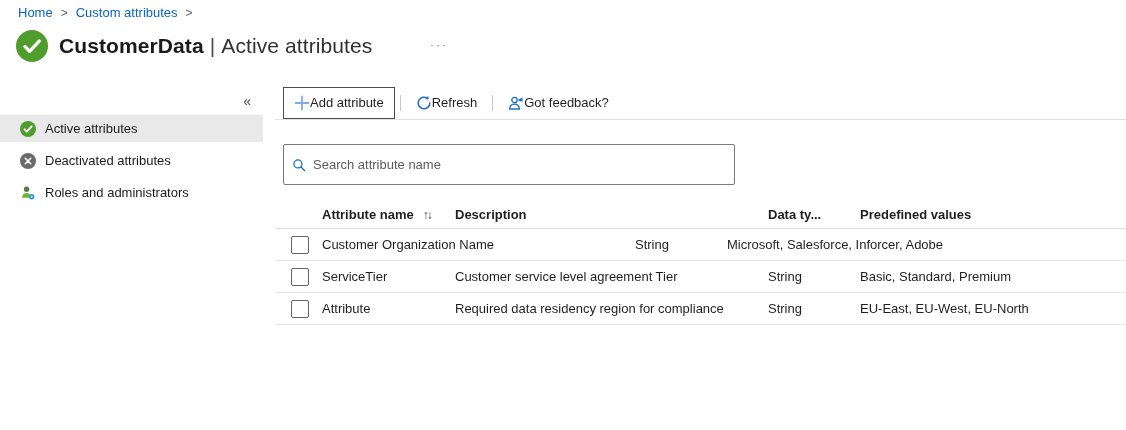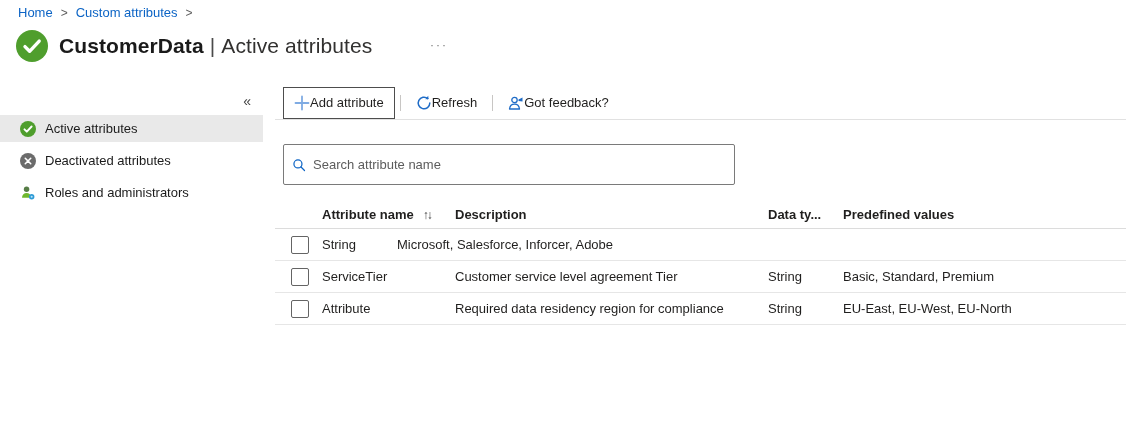--- a/index.html
+++ b/index.html
@@ -82,21 +82,21 @@
     display: flex; align-items: center; height: 28px;
     border-bottom: 1px solid #dcdcdc; font-size: 13px; font-weight: 700; color: #201f1e;
   }
   .trow {
     display: flex; align-items: center; height: 32px;
     border-bottom: 1px solid #e6e6e6; font-size: 13px; color: #201f1e;
   }
   .c-check { width: 47px; padding-left: 16px; display: flex; align-items: center; }
   .c-name  { width: 133px; display: flex; align-items: center; }
   .c-desc  { width: 313px; }
-  .c-type  { width: 75px; }
+  .c-type  { width: 92px; }
   .c-values{ flex: 1; }
   .sort-glyph { font-size: 12px; color: #3b3b3b; margin-left: 9px; letter-spacing: -2px; cursor: pointer; }
   .checkbox {
     width: 18px; height: 18px; border: 1px solid #646464; border-radius: 2px;
     background: #fff; cursor: pointer;
   }
   .cell-text { white-space: nowrap; overflow: hidden; }
 </style>
 </head>
 <body>
@@ -201,20 +201,21 @@
       </div>
       <div class="c-desc">Description</div>
       <div class="c-type">Data ty...</div>
       <div class="c-values">Predefined values</div>
     </div>
 
     <div class="trow">
       <div class="c-check">
           <span class="checkbox"></span>
         </div>
+      <div class="c-desc cell-text">Customer Organization Name</div>
       <div class="c-type cell-text">String</div>
       <div class="c-values cell-text">Microsoft, Salesforce, Inforcer, Adobe</div>
     </div>
 
     <div class="trow">
       <div class="c-check">
           <span class="checkbox"></span>
         </div>
       <div class="c-name cell-text">ServiceTier</div>
       <div class="c-desc cell-text">Customer service level agreement Tier</div>

